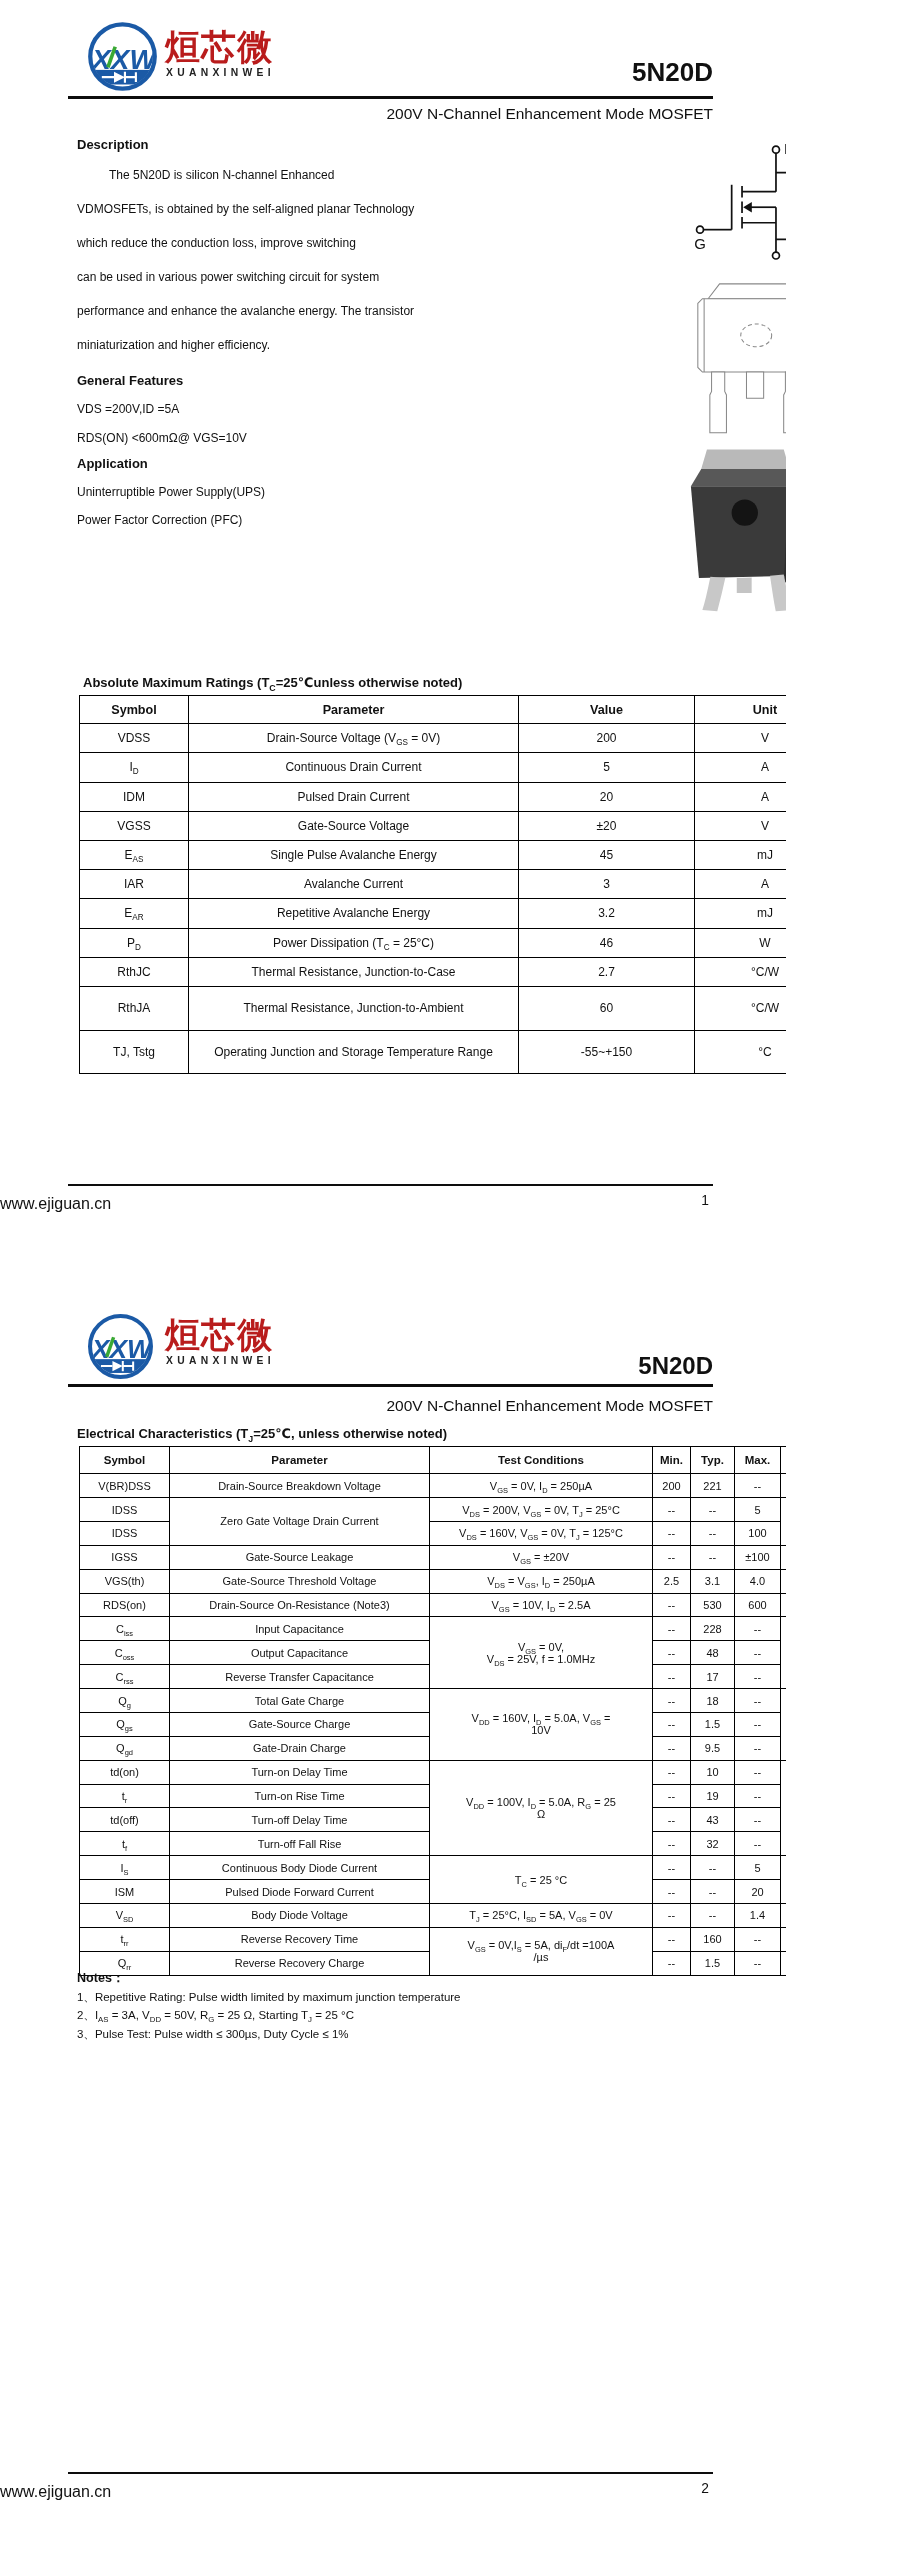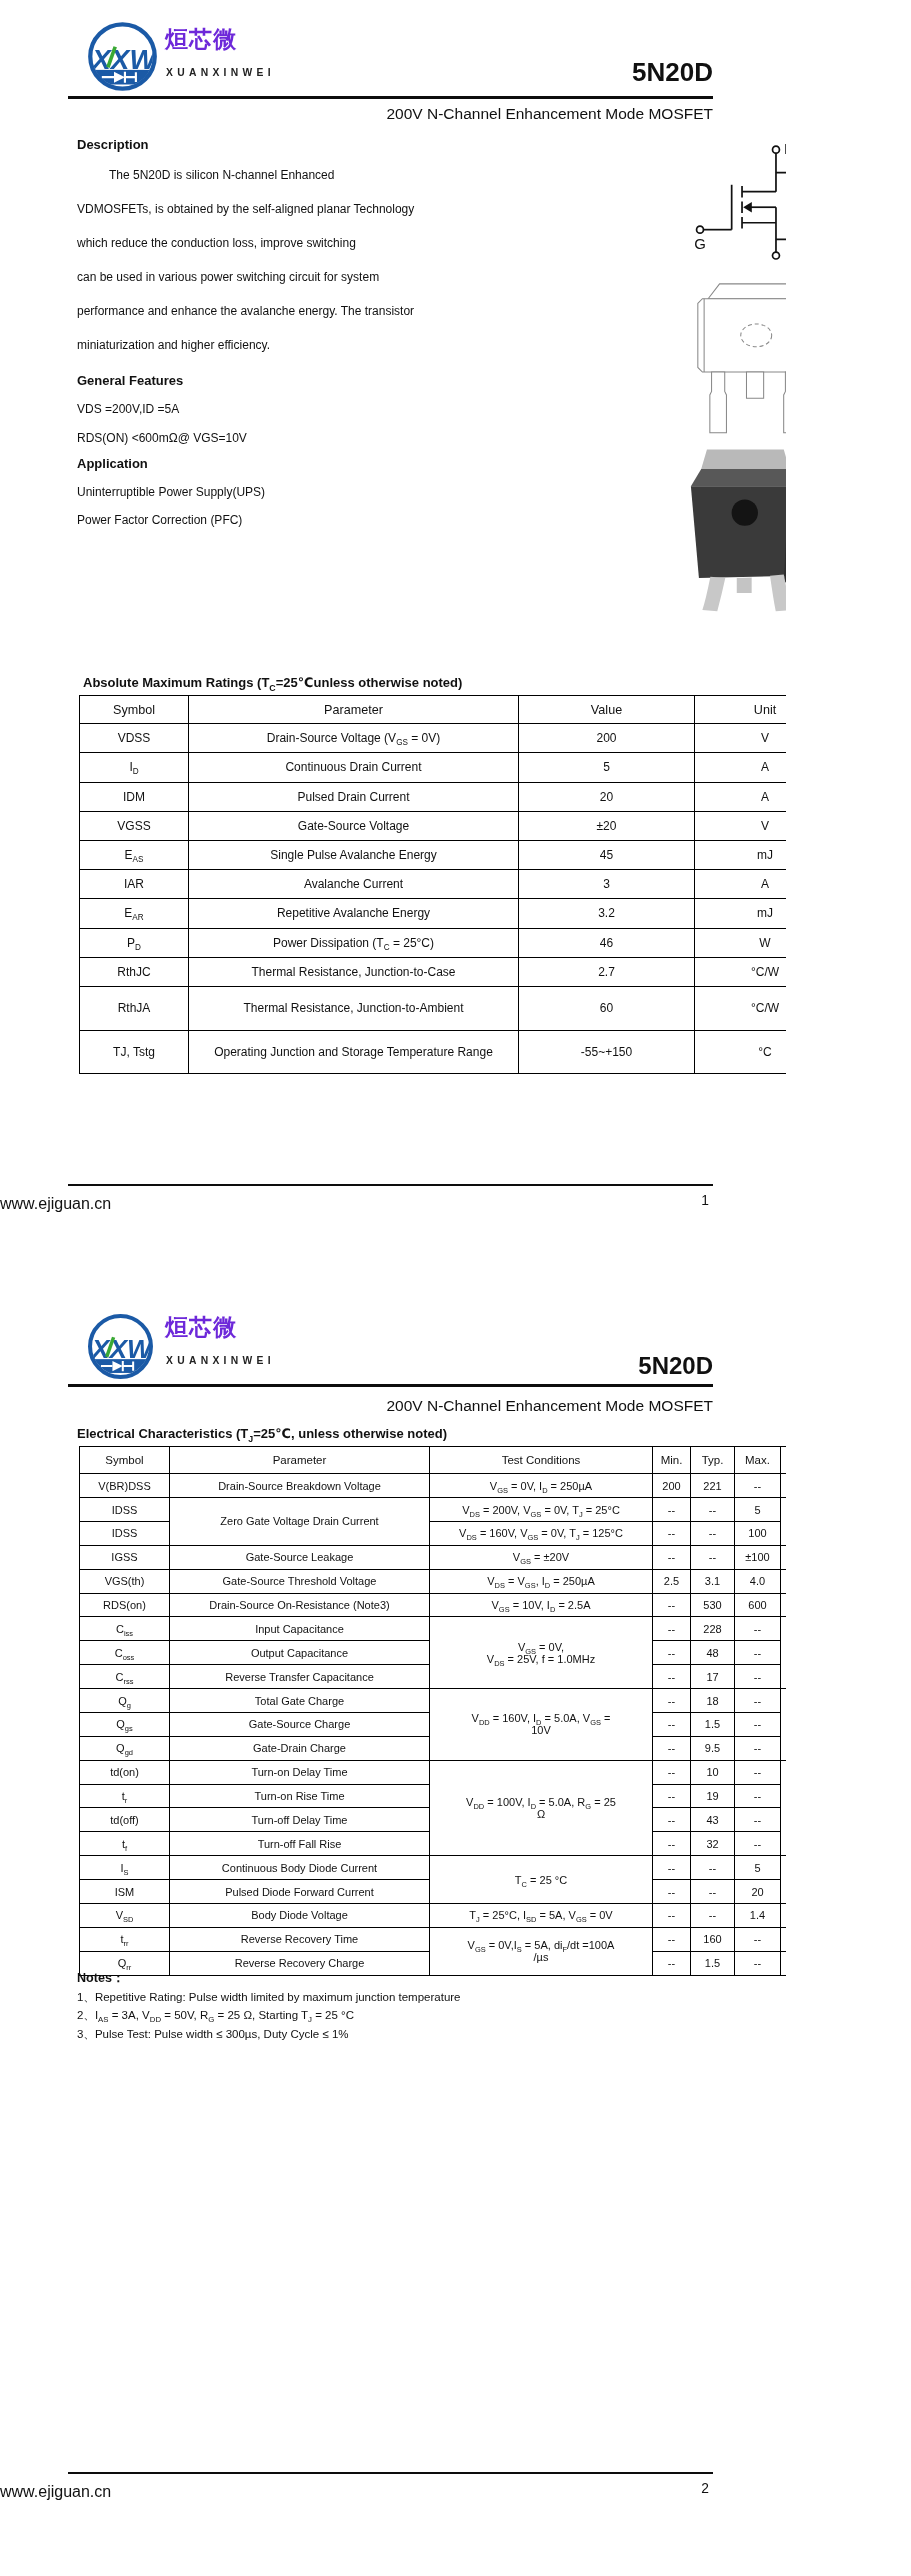--- a/index.html
+++ b/index.html
@@ -1,21 +1,21 @@
 <!DOCTYPE html>
 <html style="font-size:9.2px"><head>
 <meta charset="utf-8">
 <style>
   html,body{margin:0;padding:0;background:#ffffff;}
   body{width:911px;font-family:"Liberation Sans","DejaVu Sans",sans-serif;color:#111;}
   .page{position:relative;width:786px;height:1288px;background:#fff;overflow:hidden;}
 
   
   .logo-svg{position:absolute;left:86px;top:20px;width:73px;height:73px;}
-  .brand-cn{position:absolute;left:165px;top:24px;font-size:23px;font-weight:bold;letter-spacing:1.1px;color:#6d28d9;}
+  .brand-cn{position:absolute;left:165px;top:24px;font-size:35px;font-weight:bold;letter-spacing:1.1px;color:#b91c1c;}
   .brand-en{position:absolute;left:166px;top:67px;font-size:10.3px;font-weight:bold;letter-spacing:4.3px;color:#222;}
   .part-number{position:absolute;right:73px;top:57px;font-size:26px;font-weight:bold;}
   .page2 .part-number{top:64px;font-size:24px;}
   .top-rule{position:absolute;left:68px;right:73px;top:96px;height:2.9px;background:#0d0d0d;}
   .subtitle{position:absolute;right:73px;top:105px;font-size:15.5px;font-weight:normal;margin-left:14px;}
   .page2 .subtitle{top:109px;}
 
   
   .sec-title{position:absolute;left:77px;font-size:13px;font-weight:bold;}
   .t-line{font-size:12px;white-space:pre;}
@@ -23,21 +23,21 @@
   .desc-lines .t-line{height:34px;}
   .desc-lines .t-line:first-child{padding-left:32px;}
   .feat-lines{position:absolute;left:77px;top:402px;}
   .feat-lines .t-line{height:29px;}
   .app-lines{position:absolute;left:77px;top:485px;}
   .app-lines .t-line{height:27.5px;}
 
   
   table.tbl{border-collapse:collapse;table-layout:fixed;width:756px;background:#fff;}
   .tbl th,.tbl td{border:1.1px solid #000;text-align:center;vertical-align:middle;padding:1.1px 3.4px;overflow:hidden;}
-  .tbl th{font-weight:normal;margin-top:10px;}
+  .tbl th{font-weight:bold;margin-top:10px;}
   .abs-tbl{position:absolute;left:79px;top:695px;}
   .abs-tbl th{height:25px;font-size:12.6px;}
   .abs-tbl td{height:26px;font-size:12px;}
   .abs-tbl tbody tr:nth-child(10) td{height:41px;}
   .abs-tbl tbody tr:nth-child(11) td{height:40px;}
   .abs-title{top:675px;}
 
   .elec-tbl{position:absolute;left:79px;top:158px;}
   .elec-tbl th{height:24px;font-size:11.5px;border-bottom-width:1.7px;}
   .elec-tbl td{height:20.7px;font-size:11px;}

